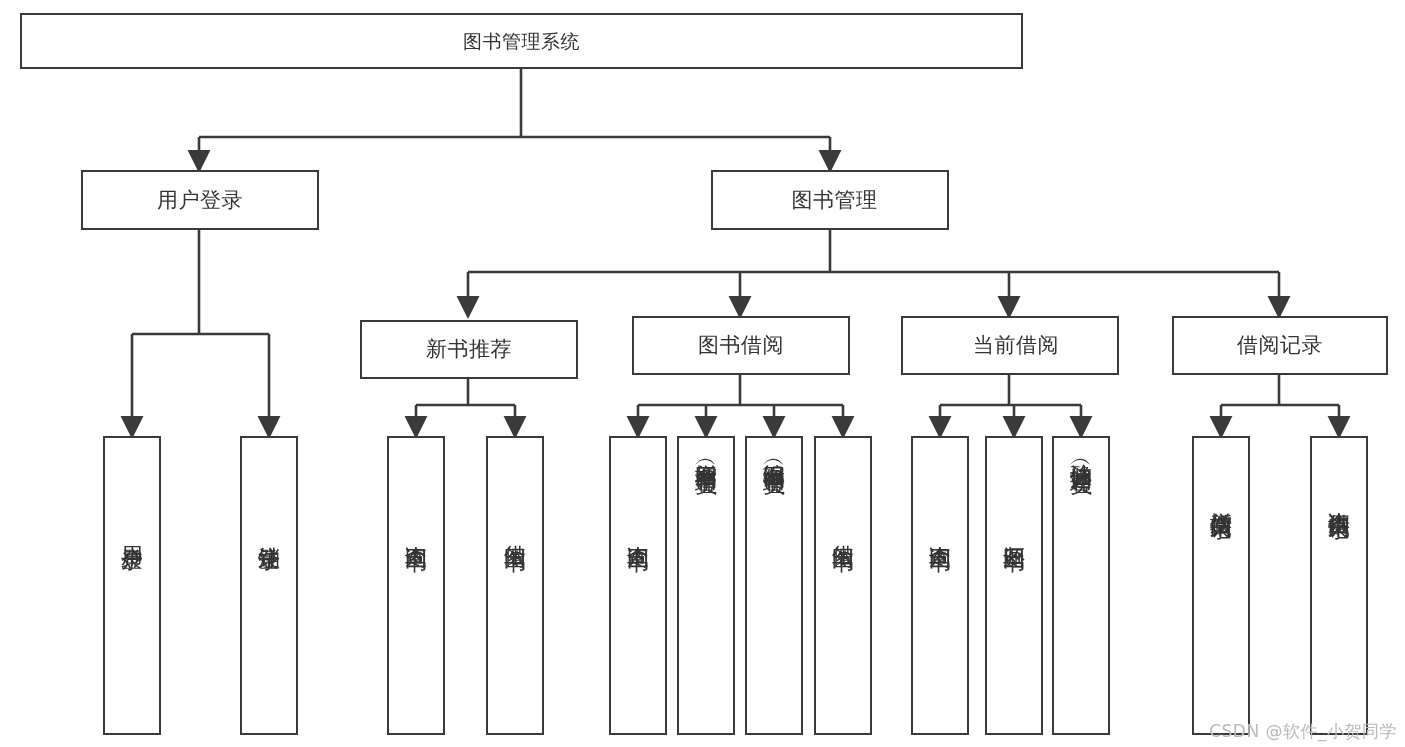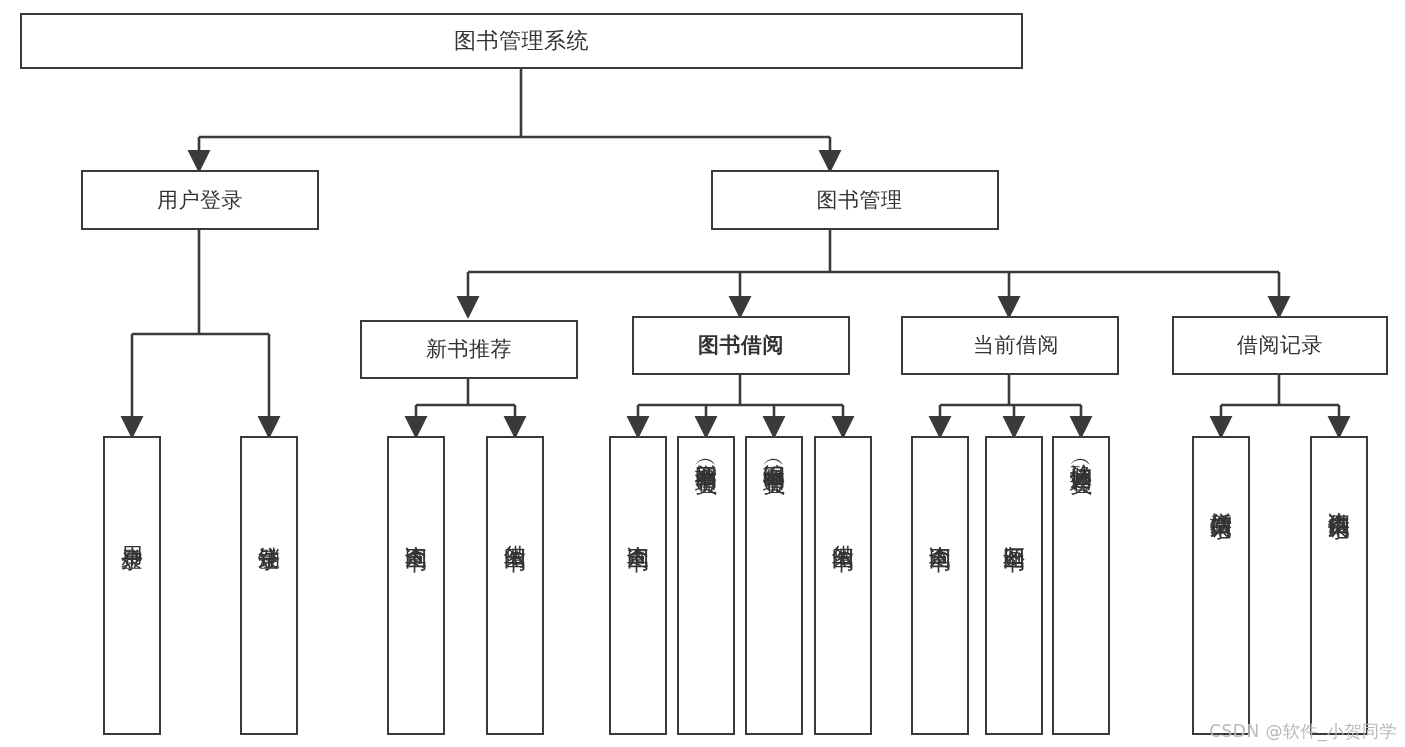--- a/index.html
+++ b/index.html
@@ -40,21 +40,21 @@
     color: #333333;
     line-height: 1.18;
     letter-spacing: 0.5px;
     text-align: center;
     white-space: nowrap;
   }
   .node.horiz .lbl {
     font-size: 21px;
   }
   .node.root .lbl {
-    font-size: 22px;
+    font-size: 19px;
   }
   .node.vert {
     align-items: flex-start;
     justify-content: center;
     padding-top: 8px;
   }
   .node.vert .lbl {
     writing-mode: vertical-rl;
     text-orientation: upright;
     font-size: 22px;
@@ -128,27 +128,27 @@
       </g>
   </svg>
 
   <div id="nodes-layer">
       <div class="node root horiz" style="left: 20px; top: 13px; width: 1003px; height: 56px;">
         <span class="lbl">图书管理系统</span>
       </div>
       <div class="node level1 horiz" style="left: 81px; top: 170px; width: 238px; height: 60px;">
         <span class="lbl">用户登录</span>
       </div>
-      <div class="node level1 horiz" style="left: 711px; top: 170px; width: 288px; height: 60px; padding-left: 9px;">
+      <div class="node level1 horiz" style="left: 711px; top: 170px; width: 238px; height: 60px; padding-left: 9px;">
         <span class="lbl">图书管理</span>
       </div>
       <div class="node level2 horiz" style="left: 360px; top: 320px; width: 218px; height: 59px;">
         <span class="lbl">新书推荐</span>
       </div>
-      <div class="node level2 horiz" style="left: 632px; top: 316px; width: 218px; height: 59px; font-weight: bold;">
+      <div class="node level2 horiz" style="left: 632px; top: 316px; width: 218px; height: 59px;">
         <span class="lbl">图书借阅</span>
       </div>
       <div class="node level2 horiz" style="left: 901px; top: 316px; width: 218px; height: 59px; padding-left: 12px;">
         <span class="lbl">当前借阅</span>
       </div>
       <div class="node level2 horiz" style="left: 1172px; top: 316px; width: 216px; height: 59px;">
         <span class="lbl">借阅记录</span>
       </div>
       <div class="node leaf vert mid" style="left: 103px; top: 436px; width: 58px; height: 299px;">
         <span class="lbl">用户登录</span>

